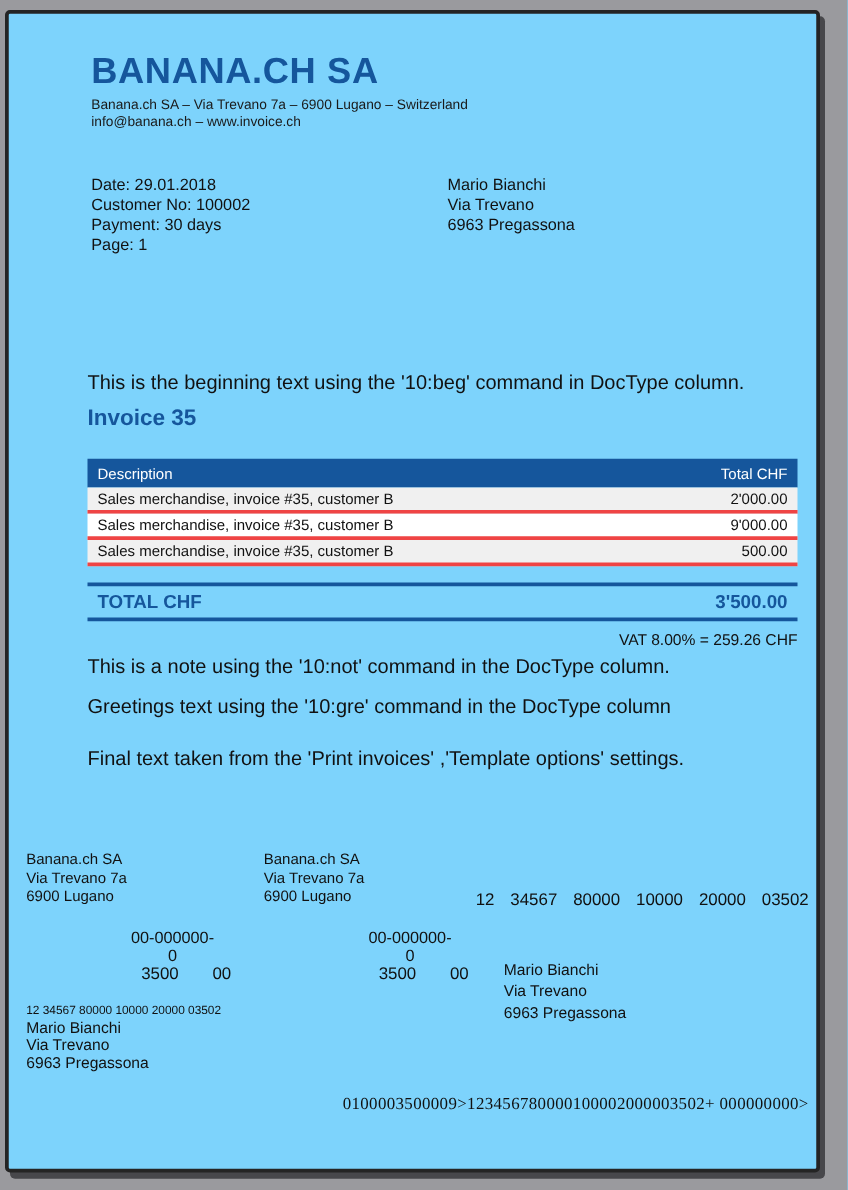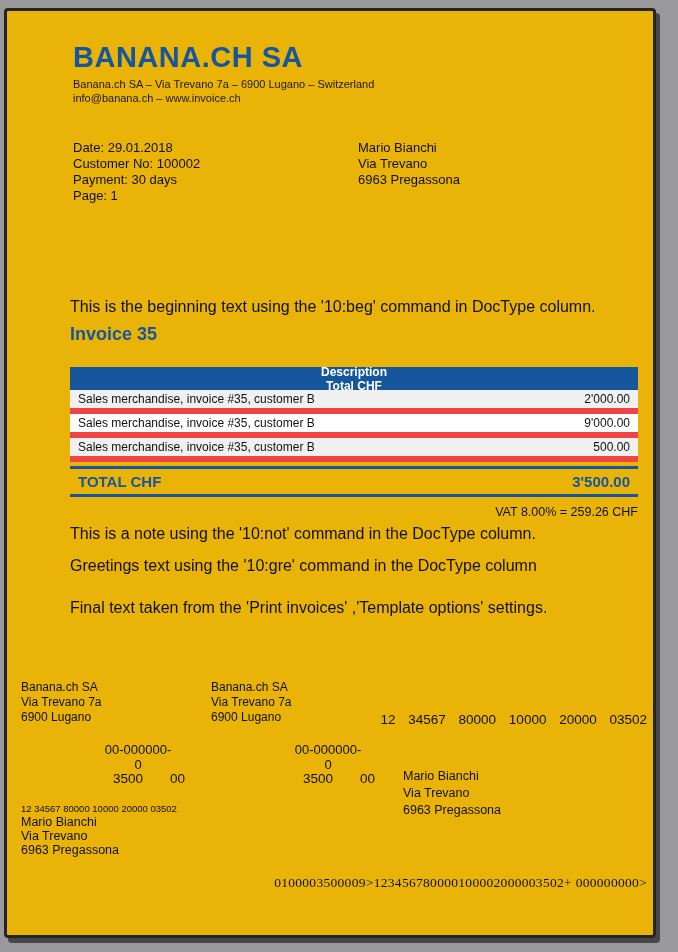--- a/index.html
+++ b/index.html
@@ -7,21 +7,21 @@
     width:678px; height:952px;
     background:#9a9a9e;
     font-family:"Liberation Sans", sans-serif;
     position:relative;
     overflow:hidden;
     color:#111;
   }
   .page {
     position:absolute; left:4px; top:8px;
     width:646px; height:924px;
-    background:#eab308;
+    background:#7dd3fc;
     border:3px solid #242424;
     border-radius:4px;
     box-shadow:4px 5px 0 #47474b;
   }
   .abs { position:absolute; }
 
   
   .company-name {
     font-size:29px; font-weight:bold; color:#15569c; letter-spacing:0.5px;
   }
@@ -30,28 +30,28 @@
   
   .info-block { font-size:13px; line-height:16px; }
   .recipient-block { font-size:13px; line-height:16px; }
 
   .body-text { font-size:16px; color:#111; }
   .invoice-title { font-size:18px; font-weight:bold; color:#15569c; }
 
   
   .inv-table { width:568px; font-size:12px; }
   .inv-table-header {
-    display:flex; justify-content:center; align-items:center;
-    background:#15569c; color:#ffffff; font-weight:bold;
-    padding:4px 8px; height:15px;flex-direction:column;
+    display:flex; justify-content:space-between; align-items:center;
+    background:#15569c; color:#ffffff; font-weight:normal;
+    padding:4px 8px; height:15px;
   }
   .inv-row {
     display:flex; justify-content:space-between; align-items:center;
     padding:2px 8px; height:14px;
-    border-bottom:6px solid #ef4444;
+    border-bottom:3px solid #ef4444;
   }
   .inv-row:nth-child(odd) { background:#f0f0f0; }
   .inv-row:nth-child(even) { background:#ffffff; }
 
   
   .total-row {
     display:flex; justify-content:space-between; align-items:center;
     width:552px;
     border-top:3px solid #15569c; border-bottom:3px solid #15569c;
     padding:4px 8px;

